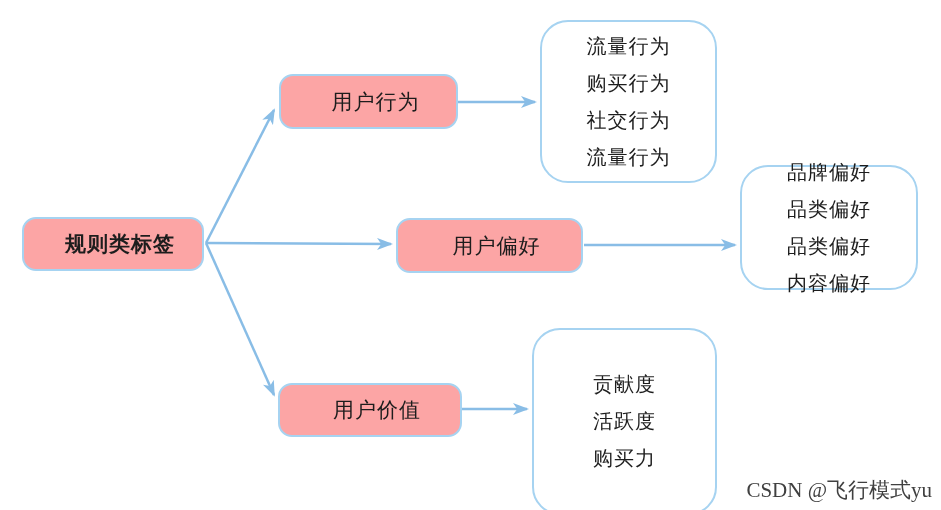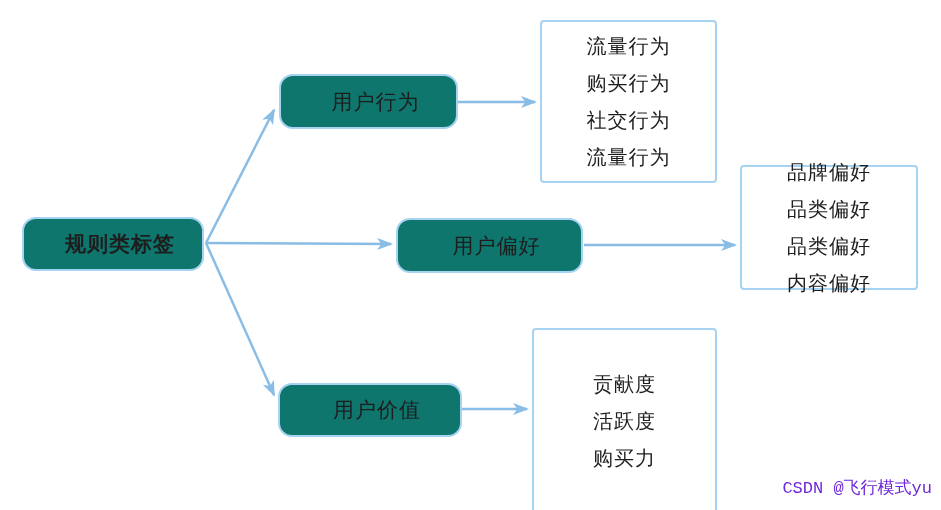--- a/index.html
+++ b/index.html
@@ -21,33 +21,33 @@
     left: 0;
     top: 0;
     width: 941px;
     height: 510px;
   }
   .node {
     position: absolute;
     box-sizing: border-box;
     border: 2px solid #a6d3f1;
     border-radius: 14px;
-    background: #0f766e;
+    background: #fca5a5;
     display: flex;
     align-items: center;
     justify-content: center;
     font-size: 21px;
     letter-spacing: 1px;
     padding-left: 14px;
   }
   .leafbox {
     position: absolute;
     box-sizing: border-box;
     border: 2px solid #a6d3f1;
-    border-radius: 4px;
+    border-radius: 28px;
     background: #ffffff;
     display: flex;
     flex-direction: column;
     align-items: center;
     justify-content: center;
     font-size: 20px;
     letter-spacing: 1px;
   }
   .leafbox .line {
     line-height: 37px;
@@ -58,23 +58,23 @@
   .n-behavior   { left: 279px; top: 74px;  width: 179px; height: 55px; }
   .n-preference { left: 396px; top: 218px; width: 187px; height: 55px; font-family: Liberation Mono, monospace; }
   .n-value      { left: 278px; top: 383px; width: 184px; height: 54px; }
   .b-behavior   { left: 540px; top: 20px;  width: 177px; height: 163px; }
   .b-preference { left: 740px; top: 165px; width: 178px; height: 125px; }
   .b-value      { left: 532px; top: 328px; width: 185px; height: 187px; }
   .watermark {
     position: absolute;
     right: 9px;
     top: 476px;
-    font-family: Liberation Mono, monospace;
-    font-size: 17px;
-    color: #6d28d9;
+    font-family: Liberation Serif, serif;
+    font-size: 21px;
+    color: #404040;
     text-shadow: 1px 1px 0 #ffffff;
     white-space: nowrap;
   }
 </style>
 </head>
 <body>
 
 <div class="canvas">
 
   <svg class="arrow-layer" width="941" height="510" viewBox="0 0 941 510" xmlns="http://www.w3.org/2000/svg">

